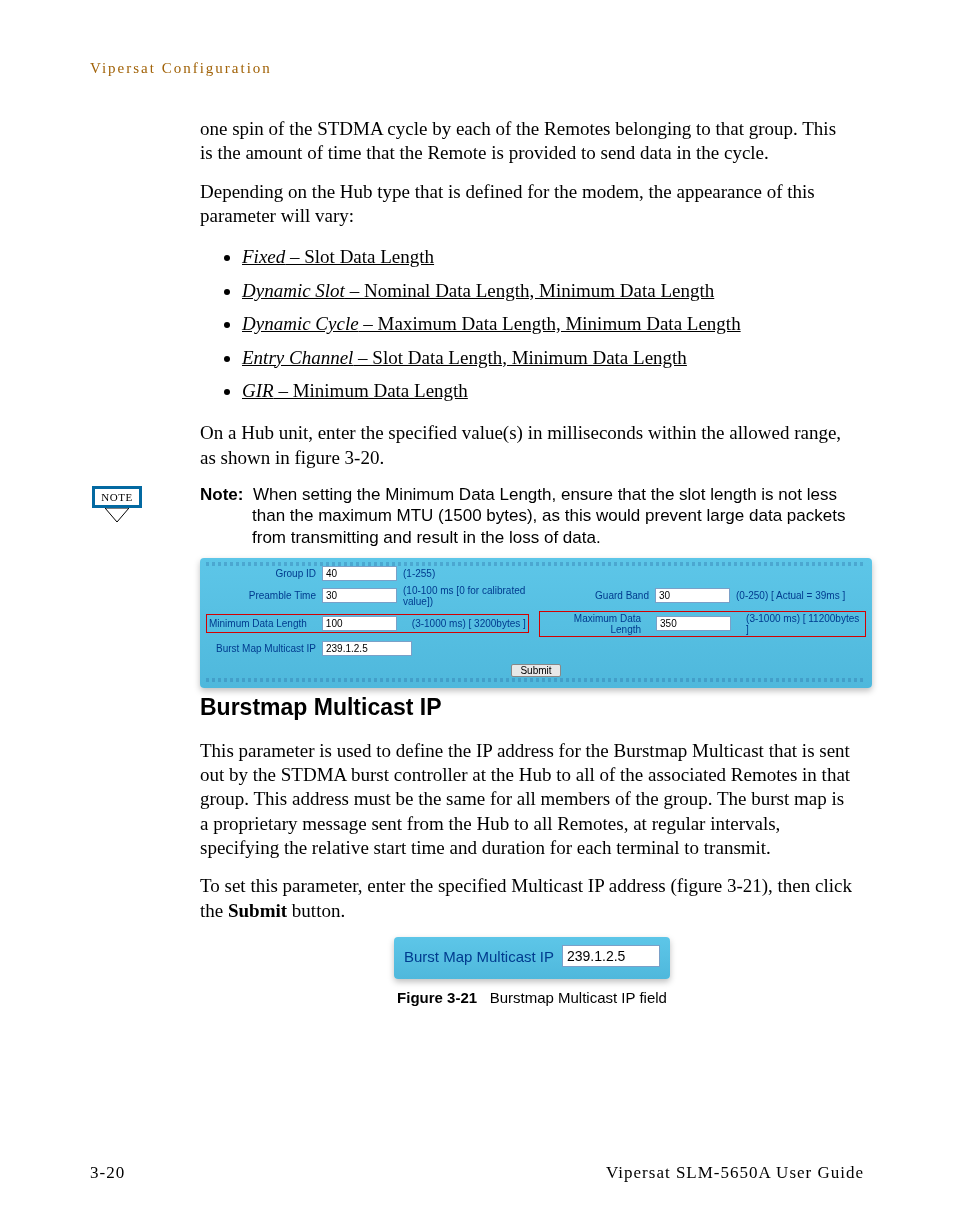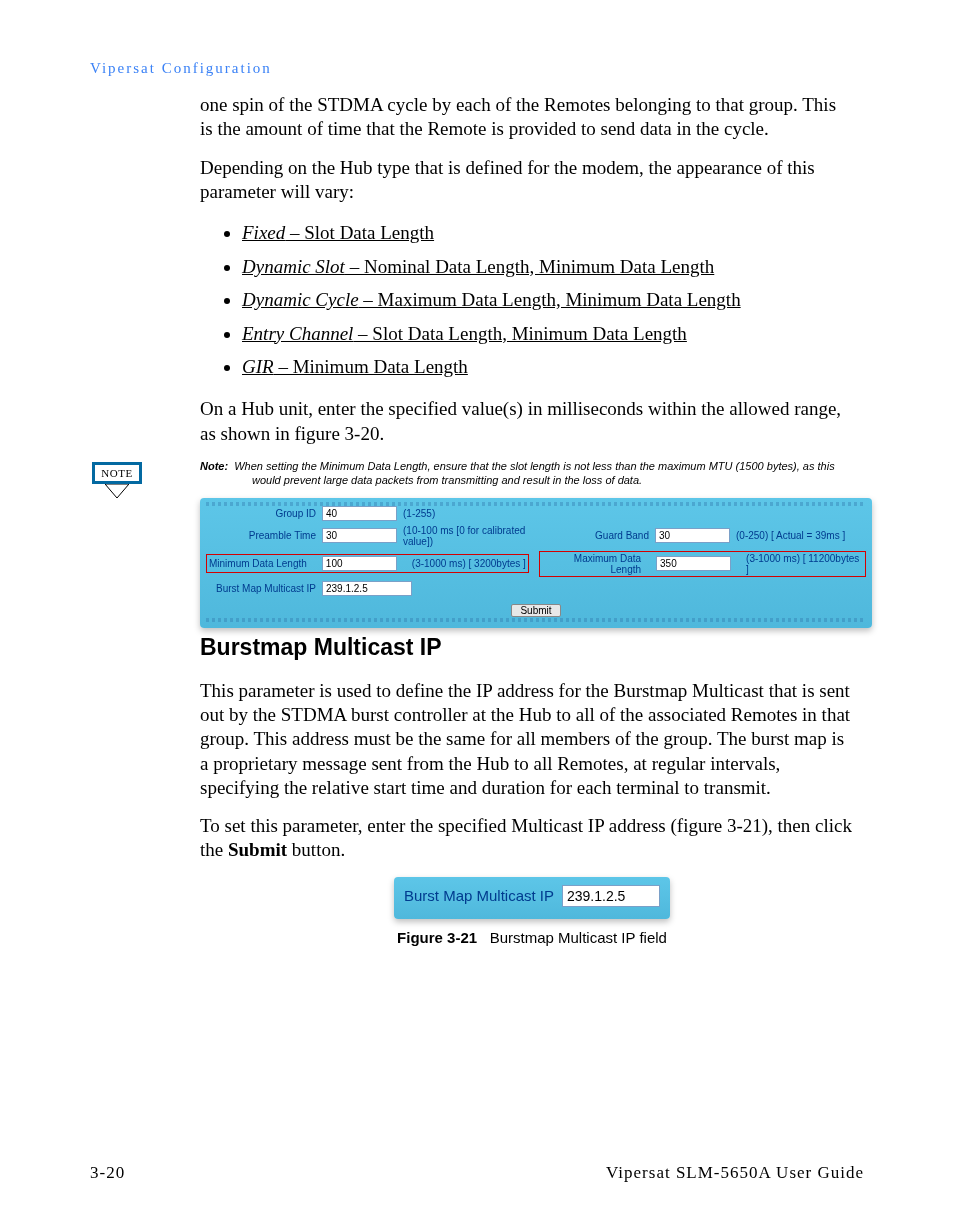--- a/index.html
+++ b/index.html
@@ -13,22 +13,22 @@
   .page {
     padding: 60px 90px 50px 90px;
     box-sizing: border-box;
     position: relative;
     min-height: 1227px;
   }
   .running-head {
     font-family: "Times New Roman", serif;
     font-size: 15px;
     letter-spacing: 2px;
-    color: #3b82f6;
-    margin-bottom: 16px;
+    color: #a16207;
+    margin-bottom: 40px;
   }
   .body-col {
     margin-left: 110px;
   }
   p.body {
     font-size: 19px;
     line-height: 1.28;
     margin: 0 12px 14px 0;
   }
   ul.bullets {
@@ -57,23 +57,22 @@
   .note-icon .box {
     border: 3px solid #0369a1;
     font-size: 11px;
     padding: 2px 2px;
     font-family: "Times New Roman", serif;
     letter-spacing: 0.5px;
   }
   .note-icon svg { display: block; margin: 0 auto; }
   .note-text {
     font-family: Arial, Helvetica, sans-serif;
-    font-size: 11px;
+    font-size: 17px;
     line-height: 1.25;
-    font-style: italic;
   }
   .note-text .hang {
     display: block;
     padding-left: 52px;
     text-indent: -52px;
   }
 
   .fig-caption {
     text-align: center;
     font-family: Arial, Helvetica, sans-serif;

